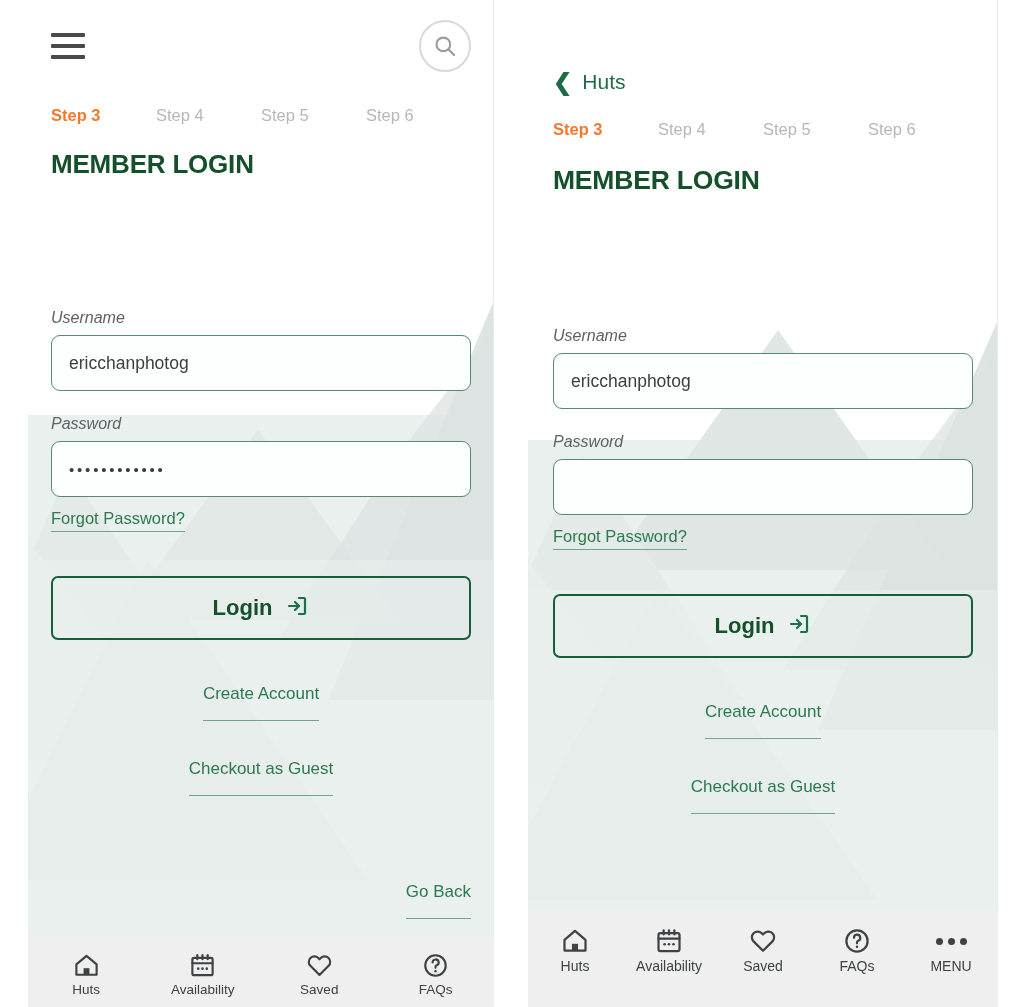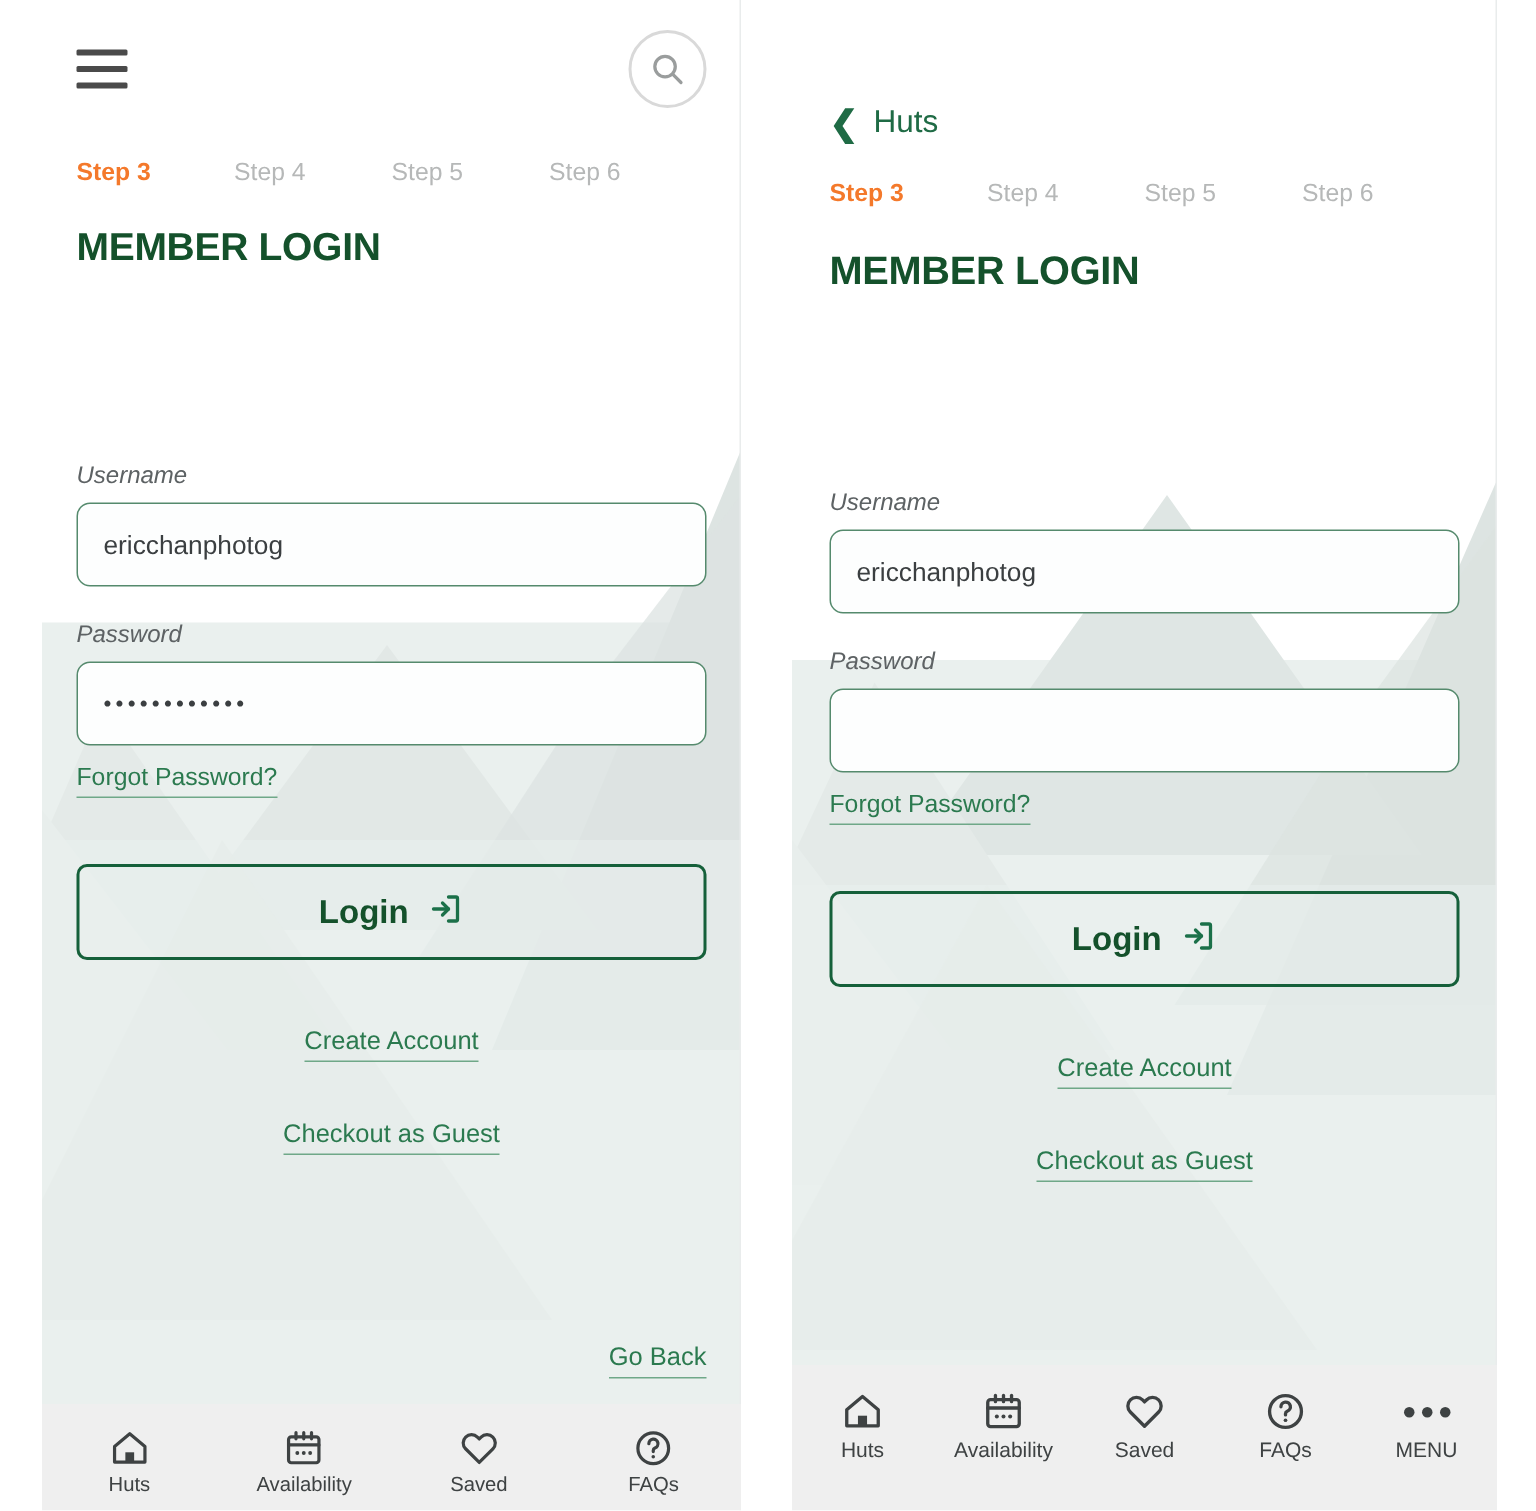--- a/index.html
+++ b/index.html
@@ -199,21 +199,21 @@
     color: #14512b;
   }
 
   
   .links { text-align: center; flex: 0 0 auto; }
   .slink {
     display: inline-block;
     font-size: 17px;
     color: #2b7a4f;
     border-bottom: 1.5px solid #6fa888;
-    padding-bottom: 3px;
+    padding-bottom: 16px;
     cursor: pointer;
   }
   .link-row-1 { margin-top: 44px; }
   .link-row-2 { margin-top: 38px; }
 
   .spacer { flex: 1 1 auto; }
 
   .goback-row {
     text-align: right;
     padding-bottom: 17px;

